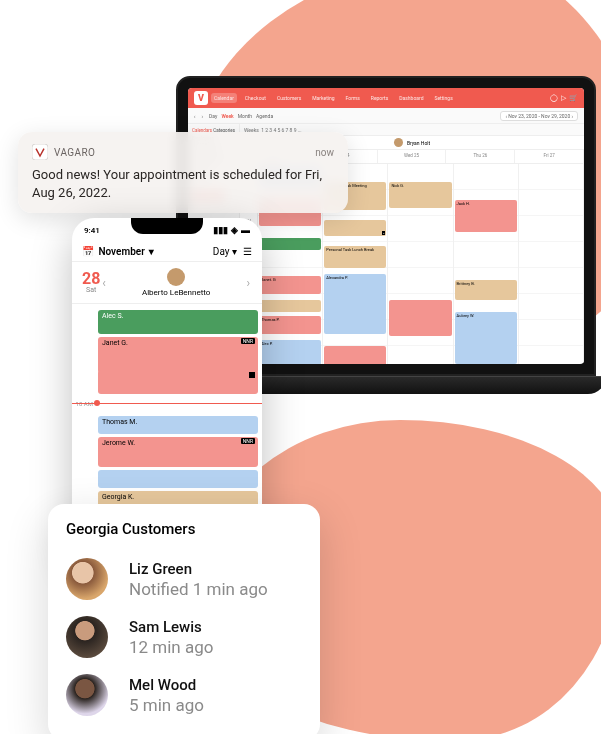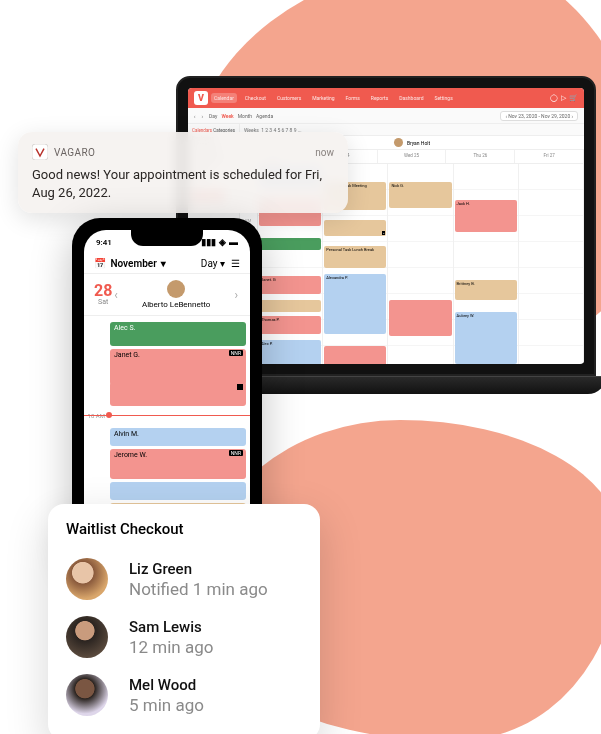--- a/index.html
+++ b/index.html
@@ -41,21 +41,21 @@
 .evt.red{background:#f3948f}
 .evt.blue{background:#b4d1f0}
 .evt.tan{background:#e6c79c}
 .evt.green{background:#4a9d5e;color:#fff}
 .evt .nnr{position:absolute;bottom:1px;right:1px;background:#000;color:#fff;font-size:3px;padding:0 1px}
 .notif{position:absolute;top:132px;left:18px;width:330px;background:rgba(245,242,240,.92);backdrop-filter:blur(6px);border-radius:14px;padding:12px 14px;box-shadow:0 6px 24px rgba(0,0,0,.12)}
 .notif-top{display:flex;align-items:center;gap:6px;font-size:10px;color:#6b6462;letter-spacing:.4px;margin-bottom:6px}
 .notif-top svg{width:16px;height:16px}
 .notif-now{margin-left:auto;text-transform:none;letter-spacing:0;color:#8a8380}
 .notif-msg{font-size:13px;color:#2a2624;line-height:1.35}
-.phone{position:absolute;top:218px;left:72px;width:190px;height:354px;background:#000;border-radius:28px;padding:12px;box-shadow:0 12px 40px rgba(0,0,0,.25)}
+.phone{position:absolute;top:218px;left:72px;width:190px;height:354px;background:#000;border-radius:28px;padding:0;box-shadow:0 12px 40px rgba(0,0,0,.25)}
 .phone-screen{background:#fff;border-radius:22px;height:100%;overflow:hidden;display:flex;flex-direction:column;position:relative}
 .phone-notch{position:absolute;top:0;left:50%;transform:translateX(-50%);width:72px;height:16px;background:#000;border-radius:0 0 12px 12px;z-index:5}
 .phone-status{height:24px;display:flex;align-items:center;justify-content:space-between;padding:0 12px;font-size:8px;font-weight:600}
 .phone-status .right{display:flex;gap:3px;align-items:center;font-size:9px}
 .phone-hdr{display:flex;align-items:center;justify-content:space-between;padding:4px 10px;border-bottom:1px solid #eee}
 .phone-hdr .left{display:flex;align-items:center;gap:4px;font-size:10px;font-weight:600}
 .phone-hdr .right{display:flex;align-items:center;gap:6px;font-size:10px}
 .phone-sub{display:flex;padding:6px 10px;border-bottom:1px solid #eee;align-items:center}
 .phone-date{color:#f05a4f;font-size:16px;font-weight:700;text-align:center;line-height:1}
 .phone-date small{display:block;font-size:7px;color:#888;font-weight:400}
@@ -244,31 +244,31 @@
           <div>10 AM</div>
           <div></div>
         </div>
       <div class="phone-now"></div>
       <div id="phone-events">
           <div class="pevt green" style="top: 6px; height: 24px;">Alec S.</div>
           <div class="pevt red" style="top: 33px; height: 36px;">Janet G.<span class="nnr">NNR</span></div>
           <div class="pevt red" style="top: 66px; height: 24px;">
             <span class="sq"></span>
           </div>
-          <div class="pevt blue" style="top: 112px; height: 18px;">Alvin M.</div>
+          <div class="pevt blue" style="top: 112px; height: 18px;">Thomas M.</div>
           <div class="pevt red" style="top: 133px; height: 30px;">Jerome W.<span class="nnr">NNR</span></div>
           <div class="pevt blue" style="top: 166px; height: 18px;"></div>
           <div class="pevt tan" style="top: 187px; height: 24px;">Georgia K.</div>
         </div>
     </div>
   </div>
 </div>
 
 <div class="waitlist">
-  <h3>Waitlist Checkout</h3>
+  <h3>Georgia Customers</h3>
   <div id="wl-items">
       <div class="wl-item">
         <div class="wl-av a1"></div>
         <div>
           <div class="wl-name">Liz Green</div>
           <div class="wl-sub">Notified 1 min ago</div>
         </div>
       </div>
       <div class="wl-item">
         <div class="wl-av a2"></div>

